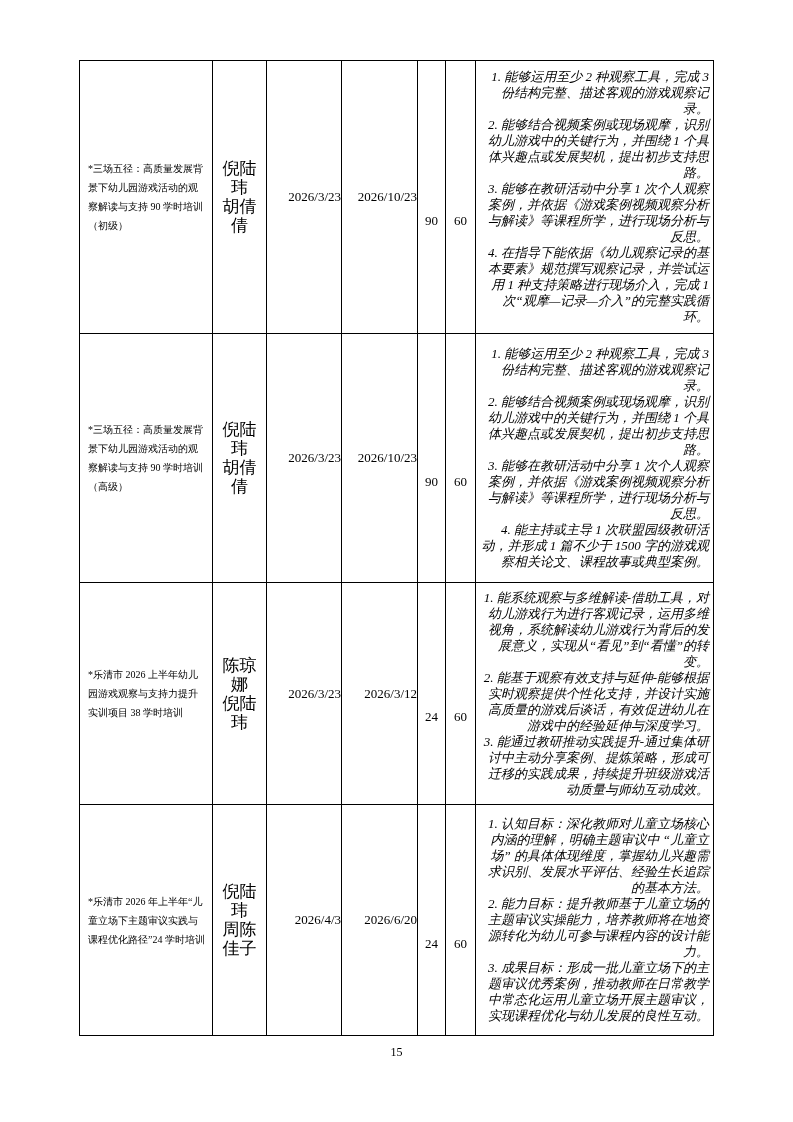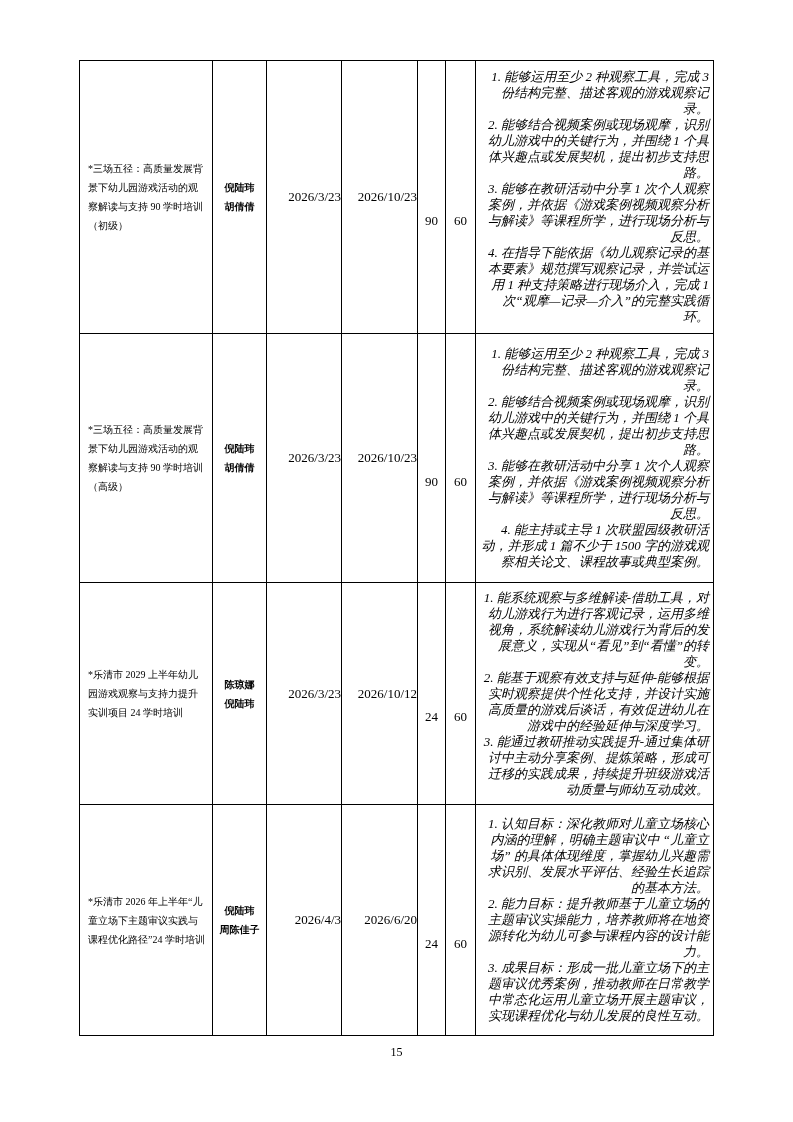--- a/index.html
+++ b/index.html
@@ -36,25 +36,24 @@
   tr.r4 td { height: 230px; }
 
   .cell-title {
     text-align: left;
     font-size: 10px;
     line-height: 19px;
     padding: 2px 5px 2px 8px;
   }
   .cell-names {
     text-align: center;
-    font-size: 10px;
+    font-size: 17px;
     line-height: 19px;
     white-space: pre-line;
     padding: 0 2px;
-    font-weight: bold;
   }
   .cell-date {
     text-align: right;
     font-size: 13px;
   }
   .cell-num {
     text-align: center;
     font-size: 13px;
     margin-top: 47px;
   }
@@ -148,31 +147,31 @@
           </td>
         <td class="obj-td">
             <div class="cell-obj">1. 能够运用至少 2 种观察工具，完成 3 份结构完整、描述客观的游戏观察记录。
 2. 能够结合视频案例或现场观摩，识别幼儿游戏中的关键行为，并围绕 1 个具体兴趣点或发展契机，提出初步支持思路。
 3. 能够在教研活动中分享 1 次个人观察案例，并依据《游戏案例视频观察分析与解读》等课程所学，进行现场分析与反思。
 4. 能主持或主导 1 次联盟园级教研活动，并形成 1 篇不少于 1500 字的游戏观察相关论文、课程故事或典型案例。</div>
           </td>
       </tr>
       <tr class="r3">
         <td>
-            <div class="cell-title">*乐清市 2029 上半年幼儿园游戏观察与支持力提升实训项目 24 学时培训</div>
+            <div class="cell-title">*乐清市 2026 上半年幼儿园游戏观察与支持力提升实训项目 38 学时培训</div>
           </td>
         <td>
             <div class="cell-names">陈琼娜
 倪陆玮</div>
           </td>
         <td>
             <div class="cell-date">2026/3/23</div>
           </td>
         <td>
-            <div class="cell-date">2026/10/12</div>
+            <div class="cell-date">2026/3/12</div>
           </td>
         <td>
             <div class="cell-num">24</div>
           </td>
         <td>
             <div class="cell-num">60</div>
           </td>
         <td class="obj-td">
             <div class="cell-obj">1. 能系统观察与多维解读-借助工具，对幼儿游戏行为进行客观记录，运用多维视角，系统解读幼儿游戏行为背后的发展意义，实现从“看见”到“看懂”的转变。
 2. 能基于观察有效支持与延伸-能够根据实时观察提供个性化支持，并设计实施高质量的游戏后谈话，有效促进幼儿在游戏中的经验延伸与深度学习。

